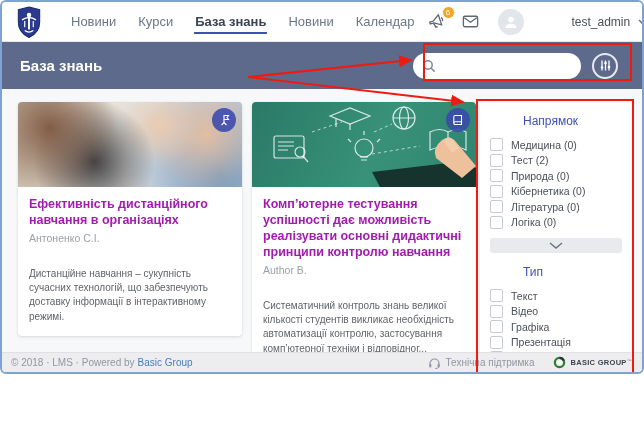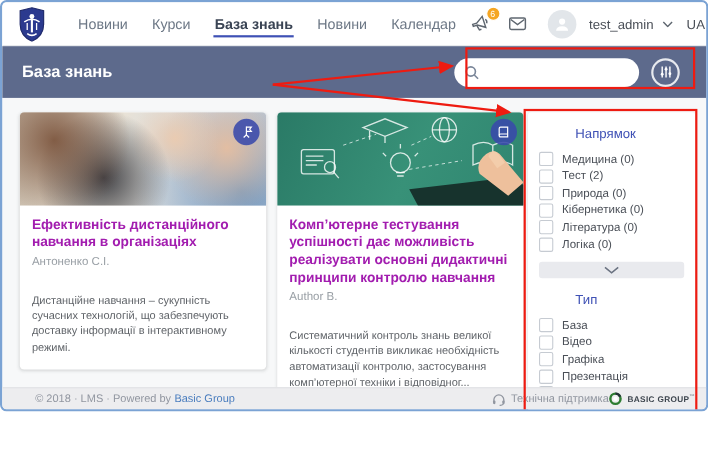--- a/index.html
+++ b/index.html
@@ -17,21 +17,21 @@
   .nav li.active{color:#3a4454;font-weight:bold;}
   .nav li.active::after{content:"";position:absolute;left:10px;right:10px;bottom:7px;
     height:2px;background:#3f51b5;}
   .top-right{margin-left:auto;display:flex;align-items:center;gap:12px;}
   .icon-btn{position:relative;width:22px;height:22px;display:grid;place-items:center;cursor:pointer;}
   .badge{position:absolute;top:-5px;right:-7px;min-width:13px;height:13px;border-radius:50%;
     background:#f5a623;color:#fff;font-size:8px;display:grid;place-items:center;
     border:1px solid #fff;box-sizing:border-box;padding:0 1px;}
   .avatar{width:26px;height:26px;border-radius:50%;background:#e2e6ea;display:grid;
     place-items:center;margin-left:4px;cursor:pointer;}
-  .username{font-size:12px;color:#4a4f57;cursor:pointer;}
+  .username{font-size:12px;color:#4a4f57;cursor:pointer;margin-left:36px;}
   .chev{margin-left:-4px;cursor:pointer;}
   .lang{font-size:12px;color:#4a4f57;cursor:pointer;}
 
   
   .pagehead{display:flex;align-items:center;height:47px;background:#5d6a8c;
     padding:0 18px;box-sizing:border-box;}
   .page-title{color:#fff;font-size:15px;font-weight:bold;}
   .search-wrap{margin-left:auto;display:flex;align-items:center;gap:11px;padding-right:6px;}
   .search-box{position:relative;width:168px;height:26px;}
   .search-box input{width:100%;height:100%;border:none;border-radius:13px;
@@ -70,24 +70,24 @@
   .cb{width:11px;height:11px;border:1px solid #c6cbd2;border-radius:2px;background:#fff;flex:none;}
   .f-label{font-size:10.5px;color:#4a4f57;white-space:nowrap;}
   .expand-btn{height:15px;background:#e9eaee;border:none;border-radius:3px;display:grid;
     place-items:center;margin:8px 0 12px;cursor:pointer;width:100%;}
   .tags-input{width:100%;height:24px;border:1px solid #d7dade;border-radius:3px;font-size:10.5px;
     padding:0 8px;box-sizing:border-box;color:#4a4f57;margin-top:7px;outline:none;font-family:inherit;}
   .tags-input::placeholder{color:#9aa0a6;}
 
   
   .footer{position:absolute;left:0;right:0;bottom:0;height:20px;background:#ededef;
-    border-top:1px solid #e0e1e4;display:flex;align-items:center;padding:0 10px 0 30px;
+    border-top:1px solid #e0e1e4;display:flex;align-items:center;padding:0 10px 0 9px;
     font-size:10px;color:#9196a0;box-sizing:border-box;z-index:5;}
   .footer a{color:#4a7dbe;text-decoration:none;margin-left:3px;cursor:pointer;}
-  .footer-right{margin-left:auto;display:flex;align-items:center;gap:0;}
+  .footer-right{margin-left:auto;display:flex;align-items:center;gap:19px;}
   .support{display:flex;align-items:center;gap:5px;color:#9196a0;font-size:10px;cursor:pointer;}
   .bg-logo{display:flex;align-items:center;gap:4px;cursor:pointer;}
   .bg-logo-text{font-size:7.5px;font-weight:bold;color:#3c444d;letter-spacing:.3px;}
   .tm{font-size:5px;vertical-align:top;color:#8a8f96;}
 
   
   .anno{position:absolute;border:2px solid #ee1b11;pointer-events:none;z-index:40;box-sizing:border-box;}
   #annoSearch{left:421px;top:41px;width:209px;height:38px;}
   #annoSidebar{left:474px;top:97px;width:158px;height:301px;}
   .arrows{position:absolute;left:0;top:0;width:640px;height:418px;pointer-events:none;z-index:41;}
@@ -279,21 +279,21 @@
       <button class="expand-btn">
         <svg width="14" height="7" viewBox="0 0 14 7">
           <path d="M1 1 L7 6 L13 1" fill="none" stroke="#6a7280" stroke-width="1.4"></path>
         </svg>
       </button>
 
       <div class="f-title">Тип</div>
       <div>
           <label class="f-item">
           <span class="cb"></span>
-          <span class="f-label">База</span>
+          <span class="f-label">Текст</span>
         </label>
           <label class="f-item">
           <span class="cb"></span>
           <span class="f-label">Відео</span>
         </label>
           <label class="f-item">
           <span class="cb"></span>
           <span class="f-label">Графіка</span>
         </label>
           <label class="f-item">

